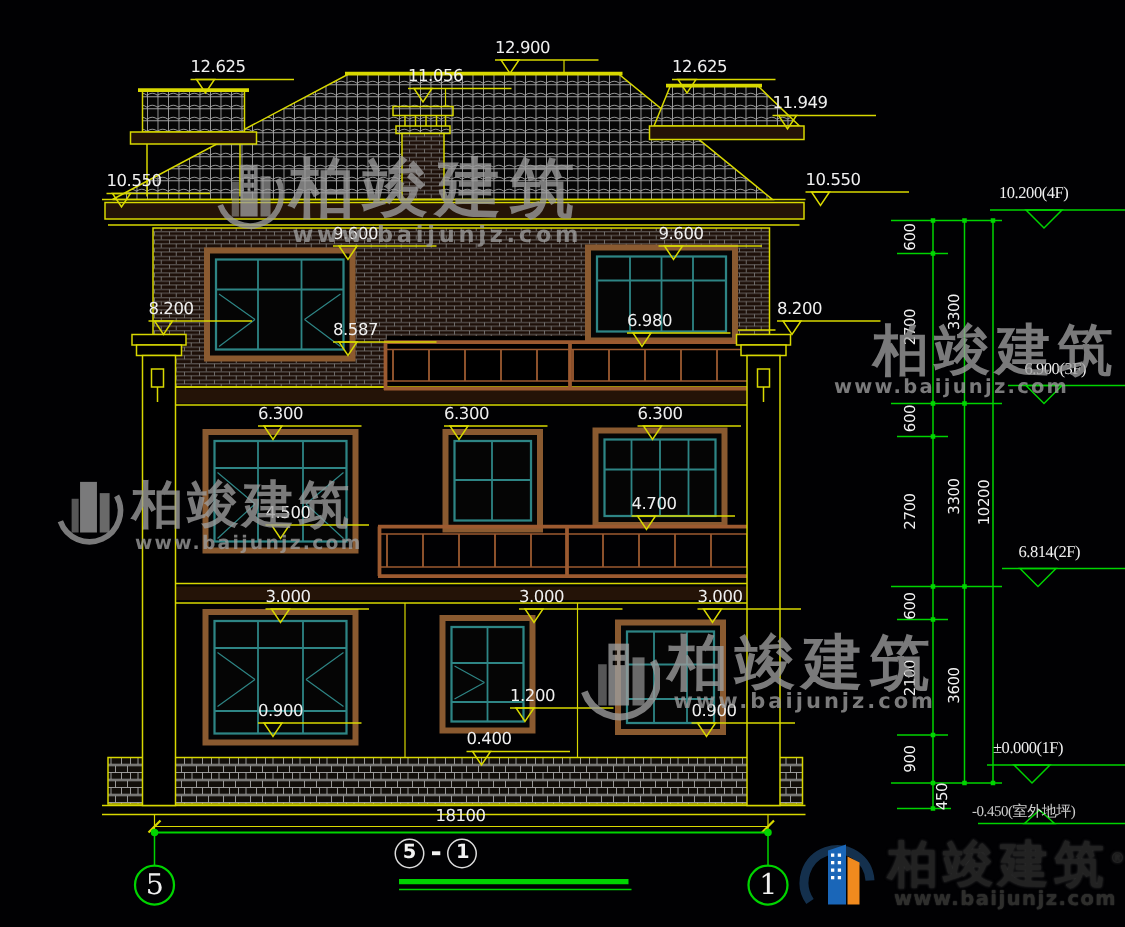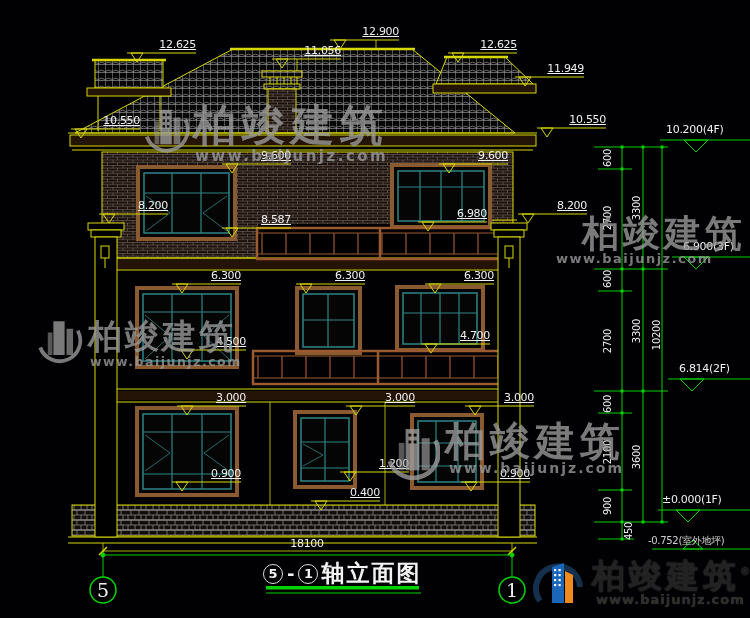--- a/index.html
+++ b/index.html
@@ -1,21 +1,21 @@
 <!DOCTYPE html>
 <html><head>
 <meta charset="utf-8">
 <style>
   html,body{margin:0;padding:0;background:#000;}
   #stage{position:relative;width:750px;height:618px;background:#010103;overflow:hidden;
          font-family:"DejaVu Sans","Liberation Sans",sans-serif;}
   #stage svg.linework{position:absolute;left:0;top:0;}
   .txt{position:absolute;color:#f0f0f0;font-size:11px;letter-spacing:-0.3px;white-space:nowrap;}
-  .flag{width:69px;text-align:right;text-decoration:underline;}
-  .marker{font-size:11px;}
+  .flag{width:69px;text-align:left;}
+  .marker{font-size:11px;font-family:Liberation Serif, serif;}
   .chain{width:56px;height:12px;text-align:center;font-size:10px;transform:rotate(-90deg);}
   .dimh{width:60px;text-align:center;}
   .bubble{width:28px;text-align:center;font-size:19px;font-family:"DejaVu Serif","Liberation Serif",serif;}
   .titlebar{position:absolute;display:flex;align-items:center;gap:3px;color:#f2f2f2;}
   .circ{display:inline-flex;width:18px;height:18px;border:1.6px solid #dcdcdc;border-radius:50%;
         align-items:center;justify-content:center;font-size:13px;font-weight:bold;flex:0 0 auto;}
   .tdash{font-size:18px;font-weight:bold;margin:0 1px;}
   .tmain{font-size:23px;font-weight:bold;letter-spacing:2px;}
   .wm{position:absolute;color:#9d9d9d;opacity:.78;font-weight:bold;}
   .wm .brand{position:absolute;white-space:nowrap;}
@@ -212,21 +212,21 @@
 <div class="txt flag" style="left:465px;top:391px">3.000</div>
 <div class="txt flag" style="left:340px;top:457px">1.200</div>
 <div class="txt flag" style="left:172px;top:467px">0.900</div>
 <div class="txt flag" style="left:461px;top:467px">0.900</div>
 <div class="txt flag" style="left:311px;top:486px">0.400</div>
 
 <div class="txt marker" style="left:666px;top:123px">10.200(4F)</div>
 <div class="txt marker" style="left:683px;top:240px">6.900(3F)</div>
 <div class="txt marker" style="left:679px;top:362px">6.814(2F)</div>
 <div class="txt marker" style="left:662px;top:493px">±0.000(1F)</div>
-<div class="txt marker" style="left:648px;top:534px;font-size:10px;opacity:.85">-0.752(室外地坪)</div>
+<div class="txt marker" style="left:648px;top:534px;font-size:10px;opacity:.85">-0.450(室外地坪)</div>
 
 <div class="txt chain" style="left:580px;top:152px">600</div>
 <div class="txt chain" style="left:580px;top:212px">2700</div>
 <div class="txt chain" style="left:580px;top:273px">600</div>
 <div class="txt chain" style="left:580px;top:335px">2700</div>
 <div class="txt chain" style="left:580px;top:398px">600</div>
 <div class="txt chain" style="left:580px;top:446px">2100</div>
 <div class="txt chain" style="left:580px;top:500px">900</div>
 <div class="txt chain" style="left:601px;top:525px">450</div>
 <div class="txt chain" style="left:609px;top:202px">3300</div>
@@ -236,21 +236,20 @@
 
 <div class="txt dimh" style="left:277px;top:537px">18100</div>
 
 <div class="txt bubble" style="left:89px;top:579px">5</div>
 <div class="txt bubble" style="left:498px;top:579px">1</div>
 
 <div class="titlebar" style="left:263px;top:558px">
   <span class="circ">5</span>
       <span class="tdash">-</span>
       <span class="circ">1</span>
-      <span class="tmain">轴立面图</span>
 </div>
 
 <div class="wm" style="left:143px;top:95px;width:260px;height:75px">
   <svg width="46" height="64" viewBox="0 0 48 64" style="position:absolute;left:0;top:2">
     <path d="M4 40a22 22 0 1 0 40-18" stroke="currentColor" stroke-width="4" fill="none"></path>
     <rect x="18" y="12" width="12" height="36" fill="currentColor"></rect>
     <rect x="32" y="20" width="7" height="28" fill="currentColor" opacity=".85"></rect>
     <rect x="12" y="24" width="5" height="24" fill="currentColor" opacity=".7"></rect>
     <g fill="#010103">
           <rect x="20.5" y="16" width="2.5" height="2.5"></rect>

